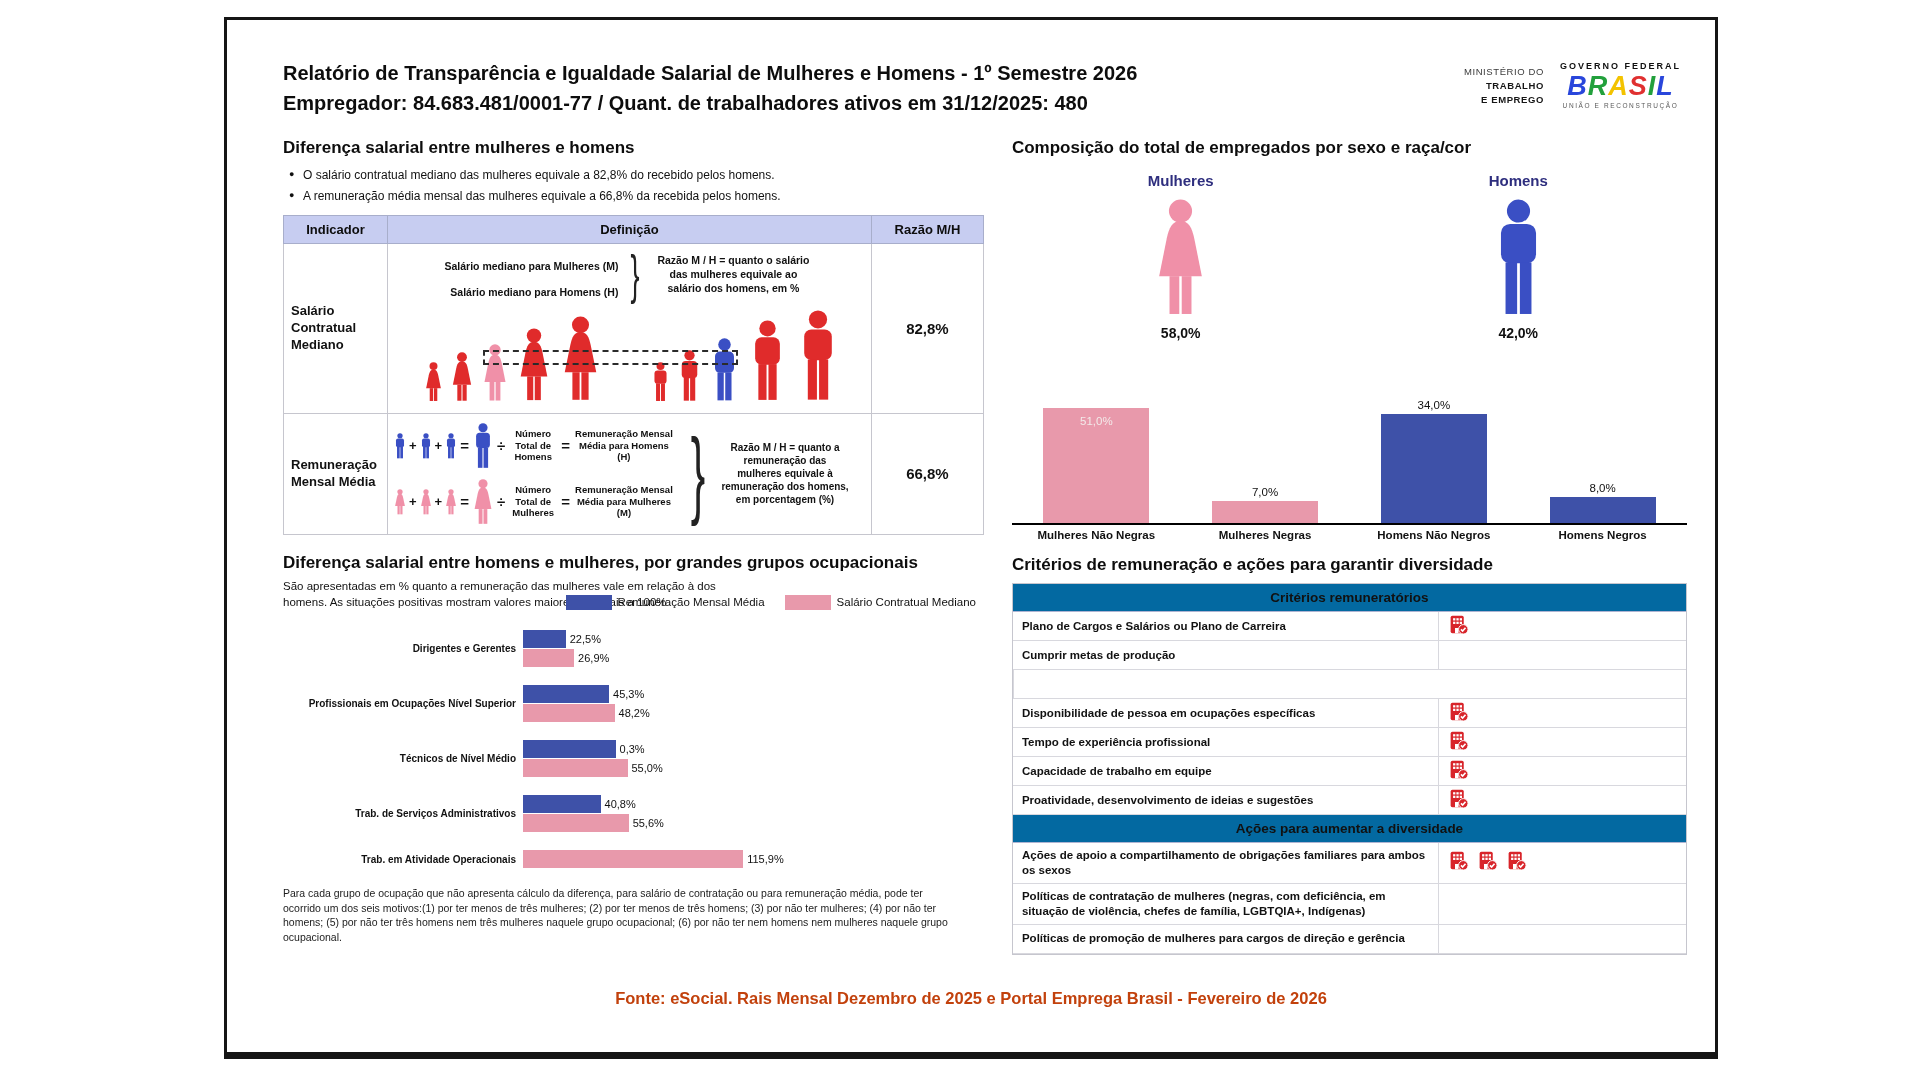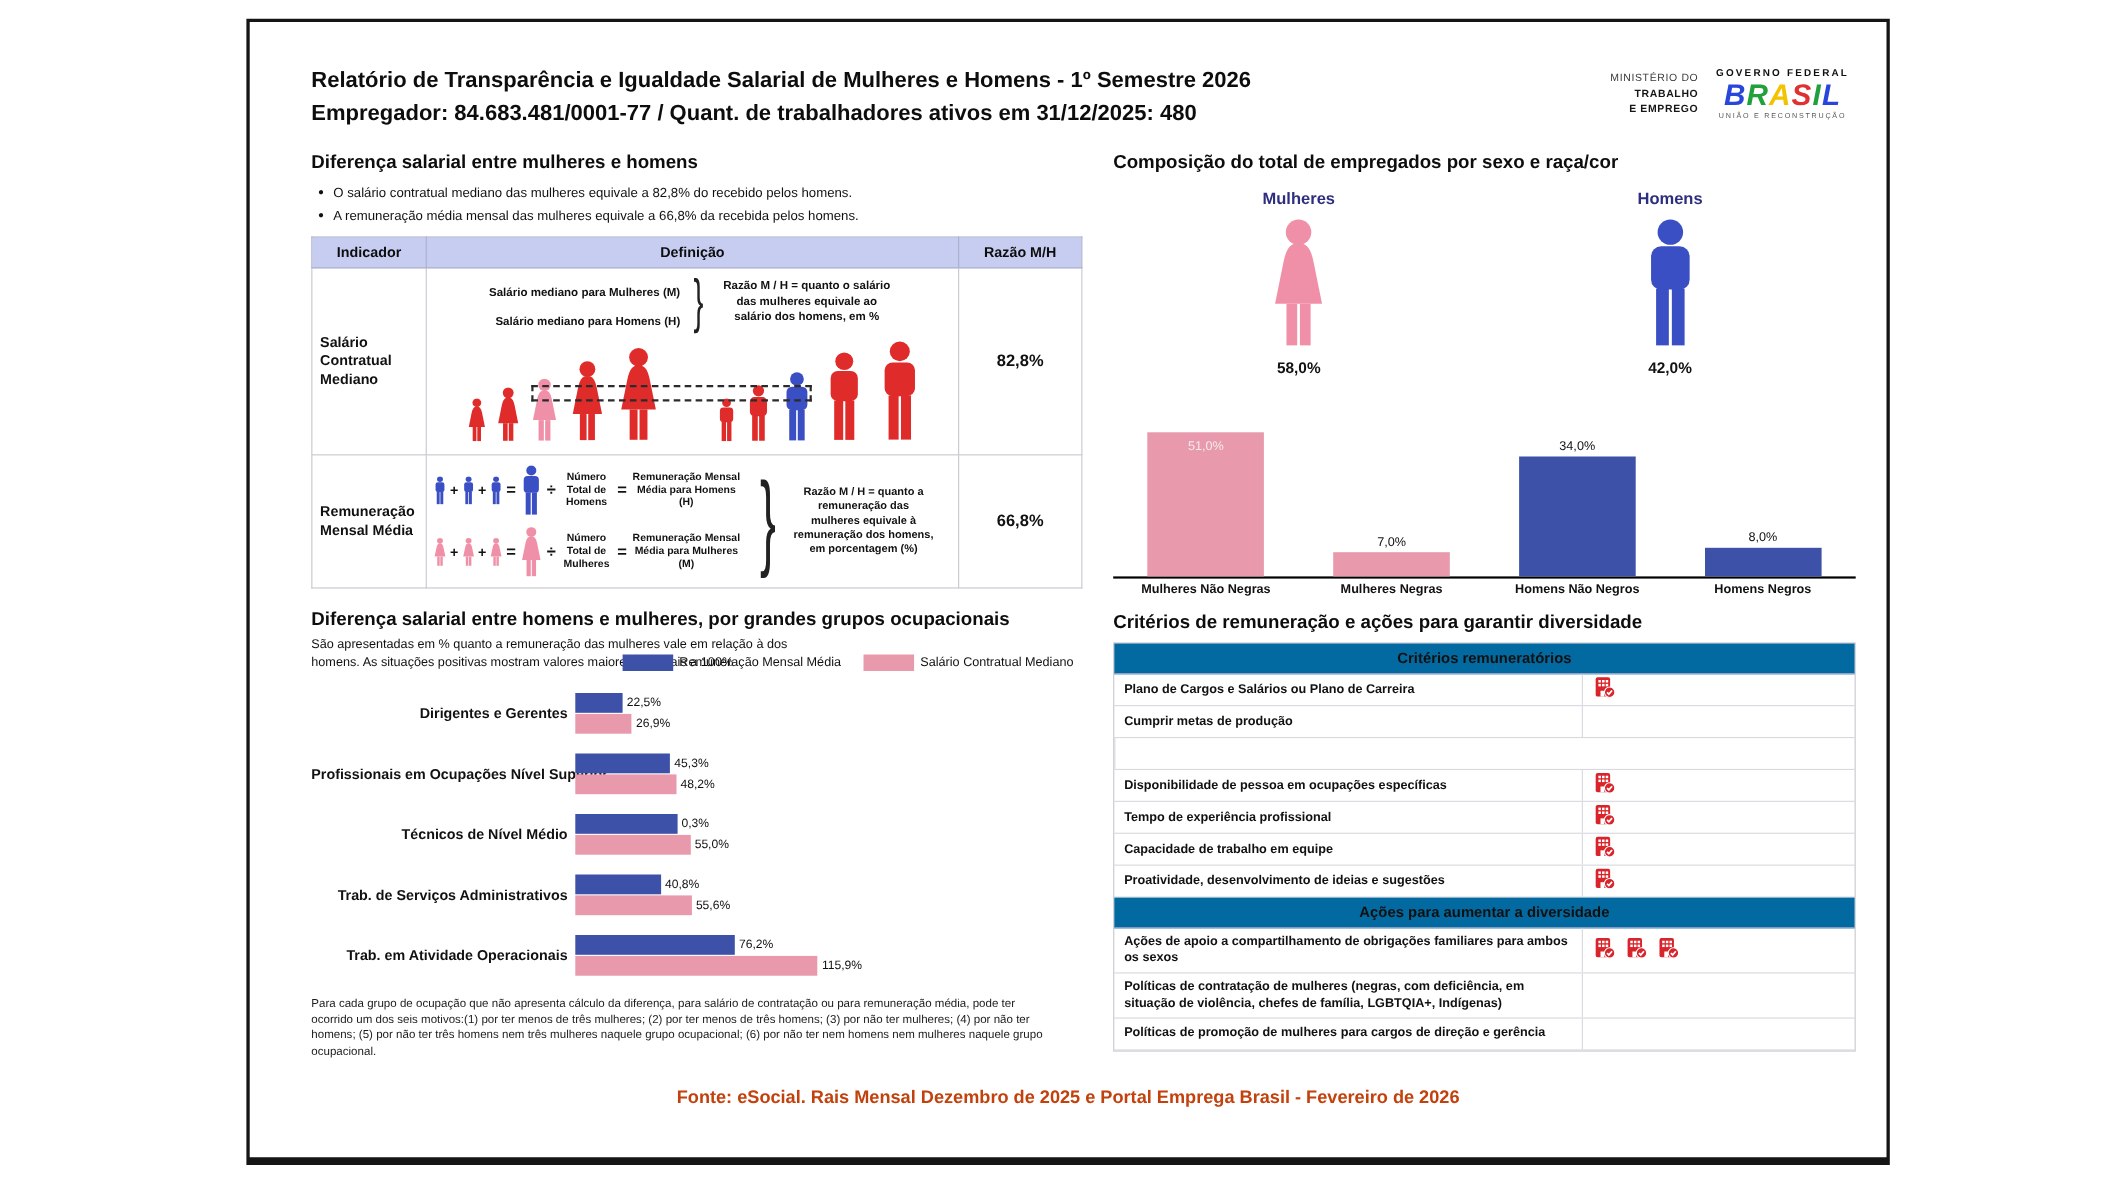--- a/index.html
+++ b/index.html
@@ -51,21 +51,21 @@
   .note2{width:130px;font-size:10px;font-weight:bold;text-align:center;line-height:1.3;}
   
   .sec2-title{margin-top:18px;}
   .sub{font-size:11.5px;width:470px;line-height:1.45;margin-top:5px;}
   .legend{display:flex;gap:20px;justify-content:flex-end;margin-top:-16px;padding-right:8px;}
   .lg-item{display:flex;align-items:center;gap:6px;}
   .lg-swatch{width:46px;height:15px;display:inline-block;}
   .lg-label{font-size:11.5px;}
   .hchart{margin-top:20px;}
   .hgroup{display:flex;align-items:center;margin-bottom:17px;}
-  .hlabel{width:240px;text-align:right;padding-right:7px;font-size:13px;font-weight:bold;white-space:nowrap;}
+  .hlabel{width:240px;text-align:right;padding-right:7px;font-size:10px;font-weight:bold;white-space:nowrap;}
   .hbars{flex:1;}
   .hbar-row{display:flex;align-items:center;height:19px;}
   .hbar{height:18px;}
   .hval{font-size:11px;margin-left:4px;}
   .footnote{font-size:10.5px;width:668px;line-height:1.4;margin-top:4px;color:#1c1c1c;}
   
   .comp-figs{display:flex;justify-content:space-around;margin-top:14px;}
   .comp-fig{text-align:center;width:220px;}
   .comp-label{color:#2E2E7E;font-size:15px;font-weight:bold;margin-bottom:10px;text-align:center;}
   .comp-val{font-size:14px;font-weight:bold;margin-top:4px;}
@@ -389,24 +389,20 @@
                 <div class="hbar-row">
                   <div class="hbar" style="width: 105.64px; background: rgb(232, 153, 171);"></div>
                   <span class="hval">55,6%</span>
                 </div>
               </div>
             </div>
             <div class="hgroup">
               <div class="hlabel">Trab. em Atividade Operacionais</div>
               <div class="hbars">
                 <div class="hbar-row">
-                  <div class="hbar" style="width: 144.78px; background: rgb(62, 81, 168);"></div>
-                  <span class="hval">76,2%</span>
-                </div>
-                <div class="hbar-row">
                   <div class="hbar" style="width: 220.21px; background: rgb(232, 153, 171);"></div>
                   <span class="hval">115,9%</span>
                 </div>
               </div>
             </div>
           </div>
       <div class="footnote">Para cada grupo de ocupação que não apresenta cálculo da diferença, para salário de contratação ou para remuneração média, pode ter ocorrido um dos seis motivos:(1) por ter menos de três mulheres; (2) por ter menos de três homens; (3) por não ter mulheres; (4) por não ter homens; (5) por não ter três homens nem três mulheres naquele grupo ocupacional; (6) por não ter nem homens nem mulheres naquele grupo ocupacional.</div>
     </div>
 
     <div class="col-r">
@@ -433,21 +429,21 @@
                     <rect x="11.5" y="42" width="7.6" height="34"></rect>
                     <rect x="20.9" y="42" width="7.6" height="34"></rect>
                   </g>
                 </svg></div>
               <div class="comp-val">42,0%</div>
             </div>
           </div>
       <div class="vchart">
         <div class="vbars" id="vbars">
               <div class="vslot">
-                <div class="vbar" style="height: 131px; background: rgb(232, 153, 171);">
+                <div class="vbar" style="height: 115px; background: rgb(232, 153, 171);">
                   <div class="vlab inside">51,0%</div>
                 </div>
               </div>
               <div class="vslot">
                 <div class="vlab">7,0%</div>
                 <div class="vbar" style="height: 22px; background: rgb(232, 153, 171);"></div>
               </div>
               <div class="vslot">
                 <div class="vlab">34,0%</div>
                 <div class="vbar" style="height: 109px; background: rgb(62, 81, 168);"></div>

